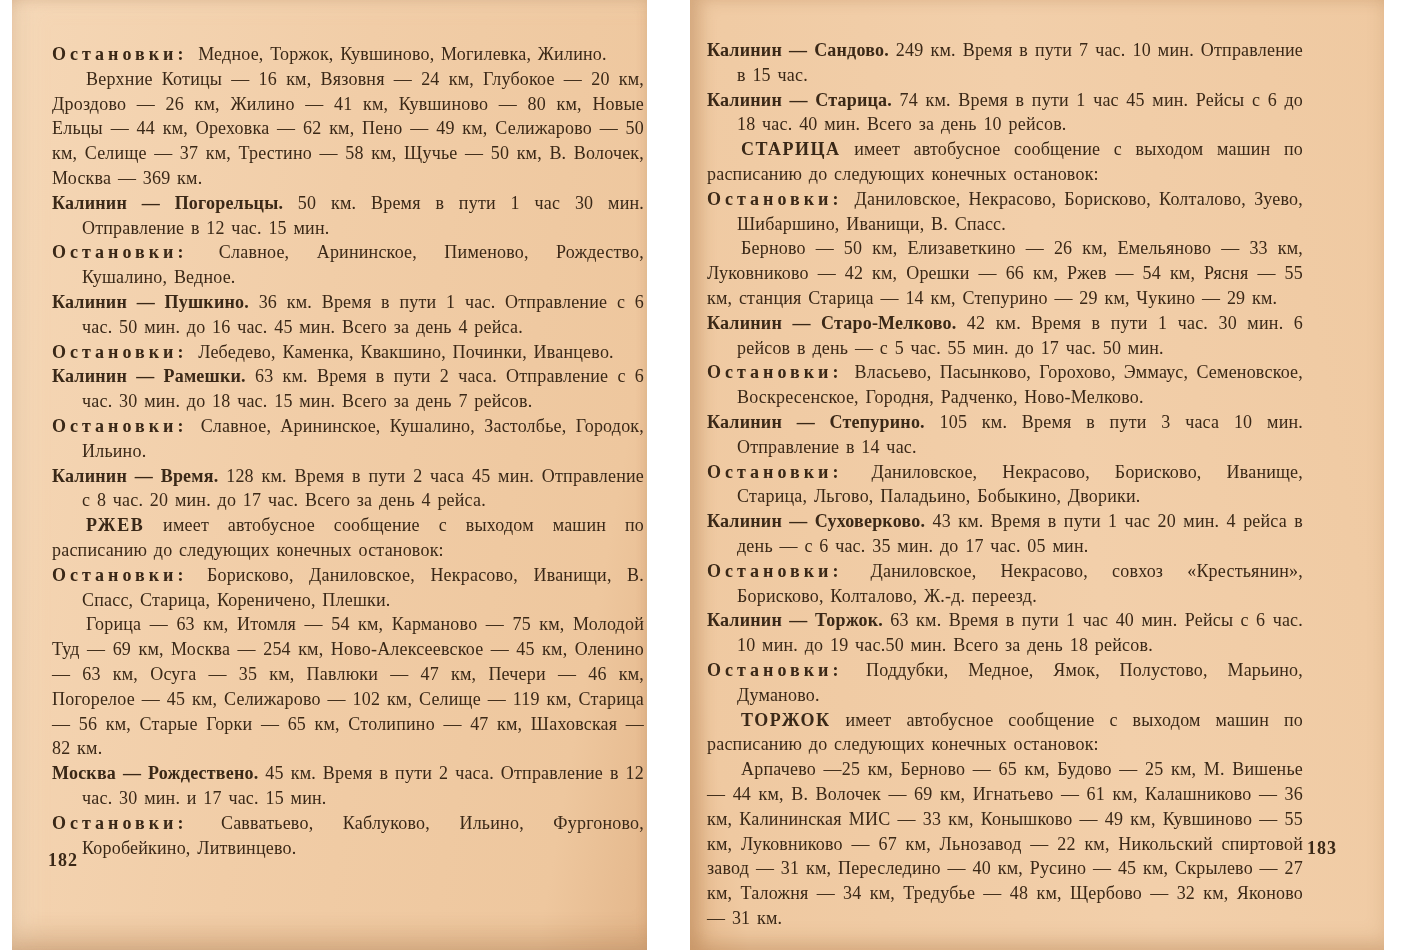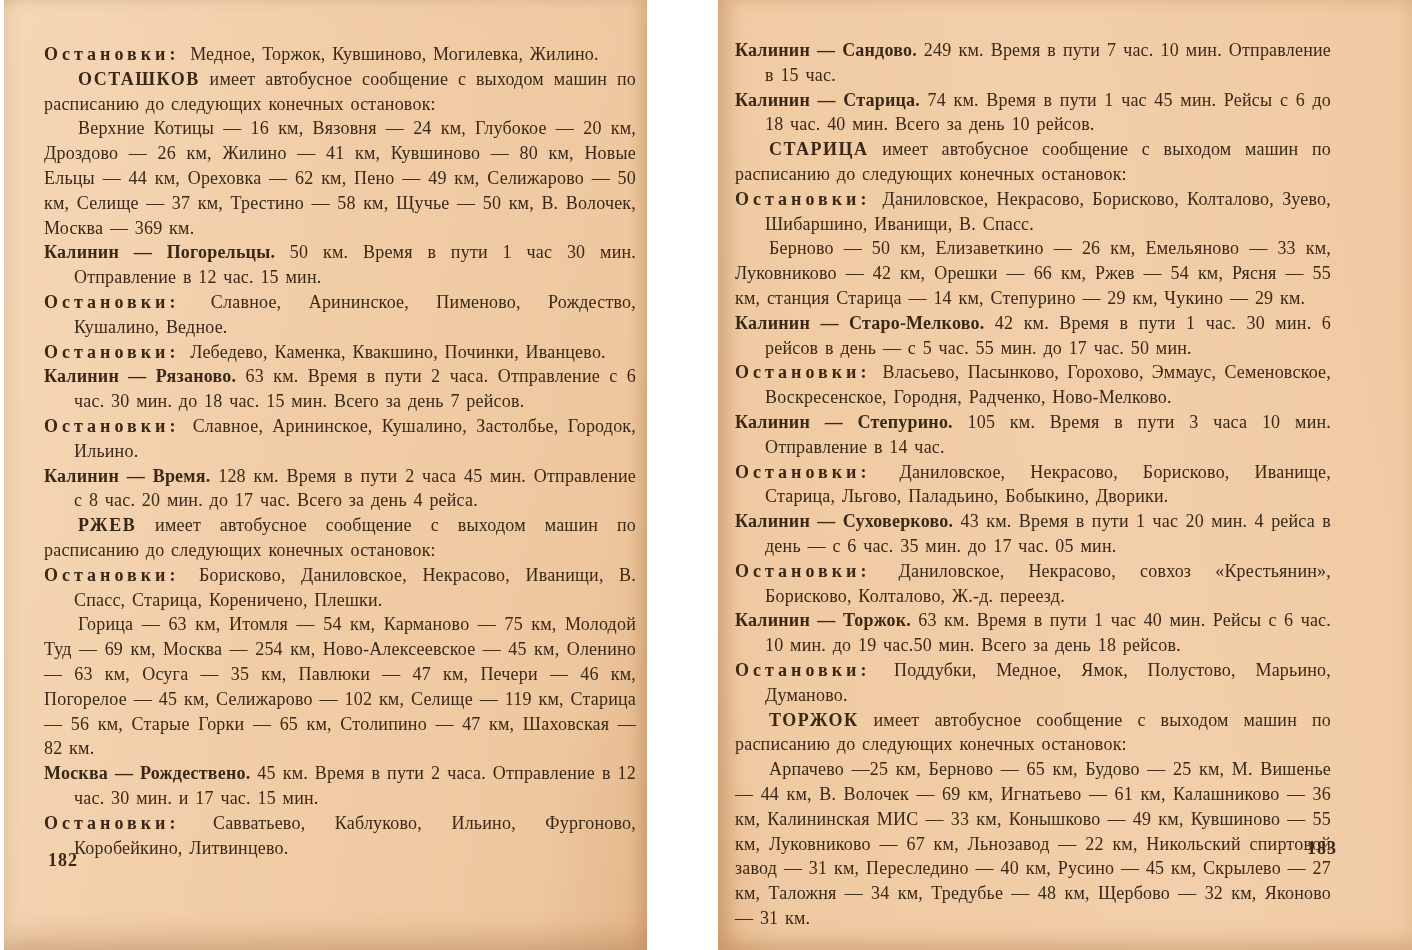--- a/index.html
+++ b/index.html
@@ -11,29 +11,29 @@
     background: #ffffff;
     font-family: "Liberation Serif", "DejaVu Serif", serif;
   }
   .page {
     position: absolute;
     top: 0;
     height: 950px;
     color: #3a2817;
   }
   .page-left {
-    left: 4px;
+    left: 12px;
     width: 647px;
     background: linear-gradient(100deg, #f5d7b6 0%, #f1cda7 45%, #eec79e 85%, #e3b68a 99%);
     box-shadow: inset -10px 0 14px rgba(140, 80, 30, 0.18),
                 inset 0 -16px 22px rgba(140, 80, 30, 0.22),
                 inset 14px 0 22px rgba(245, 225, 200, 0.35);
   }
   .page-right {
-    left: 718px;
+    left: 690px;
     width: 694px;
     background: linear-gradient(80deg, #e6ba8e 0%, #efc9a1 7%, #f2cfaa 55%, #efc9a1 100%);
     box-shadow: inset 12px 0 16px rgba(140, 80, 30, 0.20),
                 inset 0 -12px 18px rgba(140, 80, 30, 0.15);
   }
   .gutter {
     position: absolute;
     top: 0;
     left: 647px;
     width: 71px;
@@ -72,26 +72,26 @@
   .page-num-right { left: 1307px; top: 838px; }
 </style>
 </head>
 <body>
 
 <div class="spread">
 
   <section class="page page-left">
     <div class="text-col text-col-left">
         <p class="para kind-stops"><span class="lead lead-stops">Остановки:</span> Медное, Торжок, Кувшиново, Могилевка, Жилино.</p>
-        <p class="para kind-city-heading"><span class="lead lead-city-heading">ОСТАШКОВ</span> имеет автобусное сообщение с выходом машин по расписанию до следующих конечных остановок:</p>
         <p class="para kind-distances">Верхние Котицы — 16 км, Вязовня — 24 км, Глубокое — 20 км, Дроздово — 26 км, Жилино — 41 км, Кувшиново — 80 км, Новые Ельцы — 44 км, Ореховка — 62 км, Пено — 49 км, Селижарово — 50 км, Селище — 37 км, Трестино — 58 км, Щучье — 50 км, В. Волочек, Москва — 369 км.</p>
         <p class="para kind-route"><span class="lead lead-route">Калинин — Погорельцы.</span> 50 км. Время в пути 1 час 30 мин. Отправление в 12 час. 15 мин.</p>
         <p class="para kind-stops"><span class="lead lead-stops">Остановки:</span> Славное, Арининское, Пименово, Рождество, Кушалино, Ведное.</p>
+        <p class="para kind-route"><span class="lead lead-route">Калинин — Пушкино.</span> 36 км. Время в пути 1 час. Отправление с 6 час. 50 мин. до 16 час. 45 мин. Всего за день 4 рейса.</p>
         <p class="para kind-stops"><span class="lead lead-stops">Остановки:</span> Лебедево, Каменка, Квакшино, Починки, Иванцево.</p>
-        <p class="para kind-route"><span class="lead lead-route">Калинин — Рязаново.</span> 63 км. Время в пути 2 часа. Отправление с 6 час. 30 мин. до 18 час. 15 мин. Всего за день 7 рейсов.</p>
+        <p class="para kind-route"><span class="lead lead-route">Калинин — Рамешки.</span> 63 км. Время в пути 2 часа. Отправление с 6 час. 30 мин. до 18 час. 15 мин. Всего за день 7 рейсов.</p>
         <p class="para kind-stops"><span class="lead lead-stops">Остановки:</span> Славное, Арининское, Кушалино, Застолбье, Городок, Ильино.</p>
         <p class="para kind-route"><span class="lead lead-route">Калинин — Время.</span> 128 км. Время в пути 2 часа 45 мин. Отправление с 8 час. 20 мин. до 17 час. Всего за день 4 рейса.</p>
         <p class="para kind-city-heading"><span class="lead lead-city-heading">РЖЕВ</span> имеет автобусное сообщение с выходом машин по расписанию до следующих конечных остановок:</p>
         <p class="para kind-stops"><span class="lead lead-stops">Остановки:</span> Борисково, Даниловское, Некрасово, Иванищи, В. Спасс, Старица, Кореничено, Плешки.</p>
         <p class="para kind-distances">Горица — 63 км, Итомля — 54 км, Карманово — 75 км, Молодой Туд — 69 км, Москва — 254 км, Ново-Алексеевское — 45 км, Оленино — 63 км, Осуга — 35 км, Павлюки — 47 км, Печери — 46 км, Погорелое — 45 км, Селижарово — 102 км, Селище — 119 км, Старица — 56 км, Старые Горки — 65 км, Столипино — 47 км, Шаховская — 82 км.</p>
         <p class="para kind-route"><span class="lead lead-route">Москва — Рождествено.</span> 45 км. Время в пути 2 часа. Отправление в 12 час. 30 мин. и 17 час. 15 мин.</p>
         <p class="para kind-stops"><span class="lead lead-stops">Остановки:</span> Савватьево, Каблуково, Ильино, Фургоново, Коробейкино, Литвинцево.</p>
       </div>
   </section>
 

